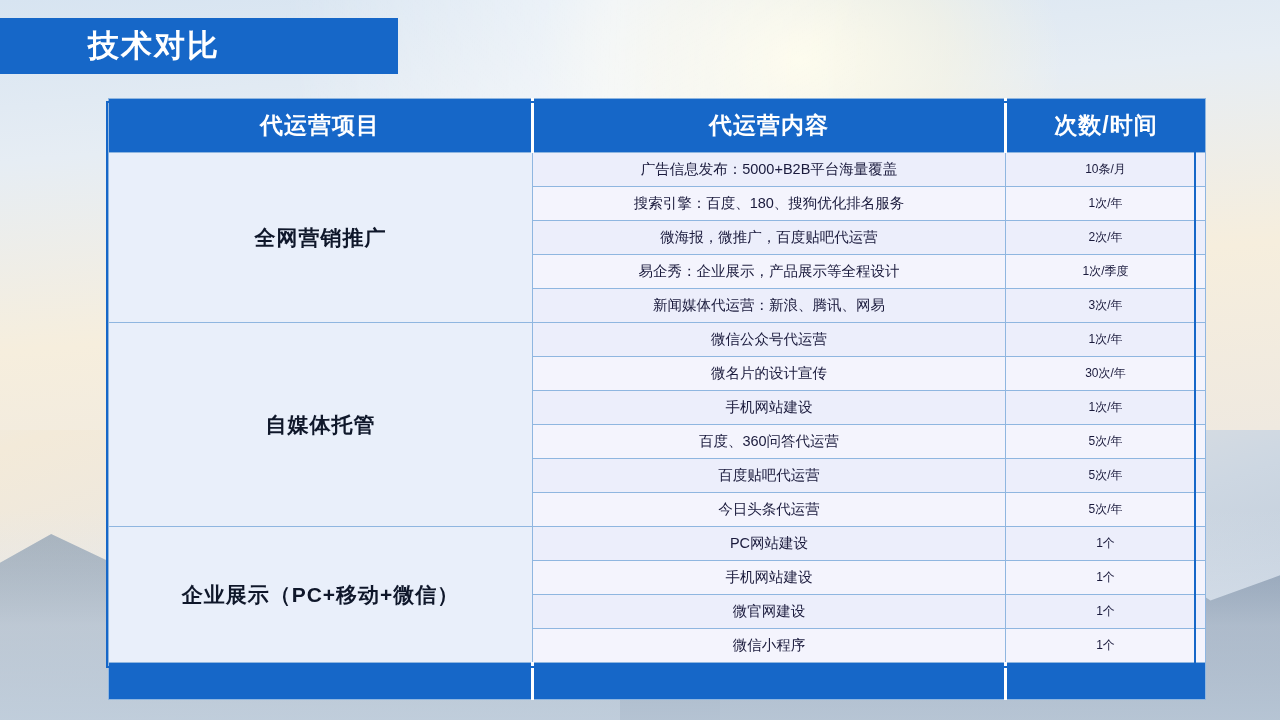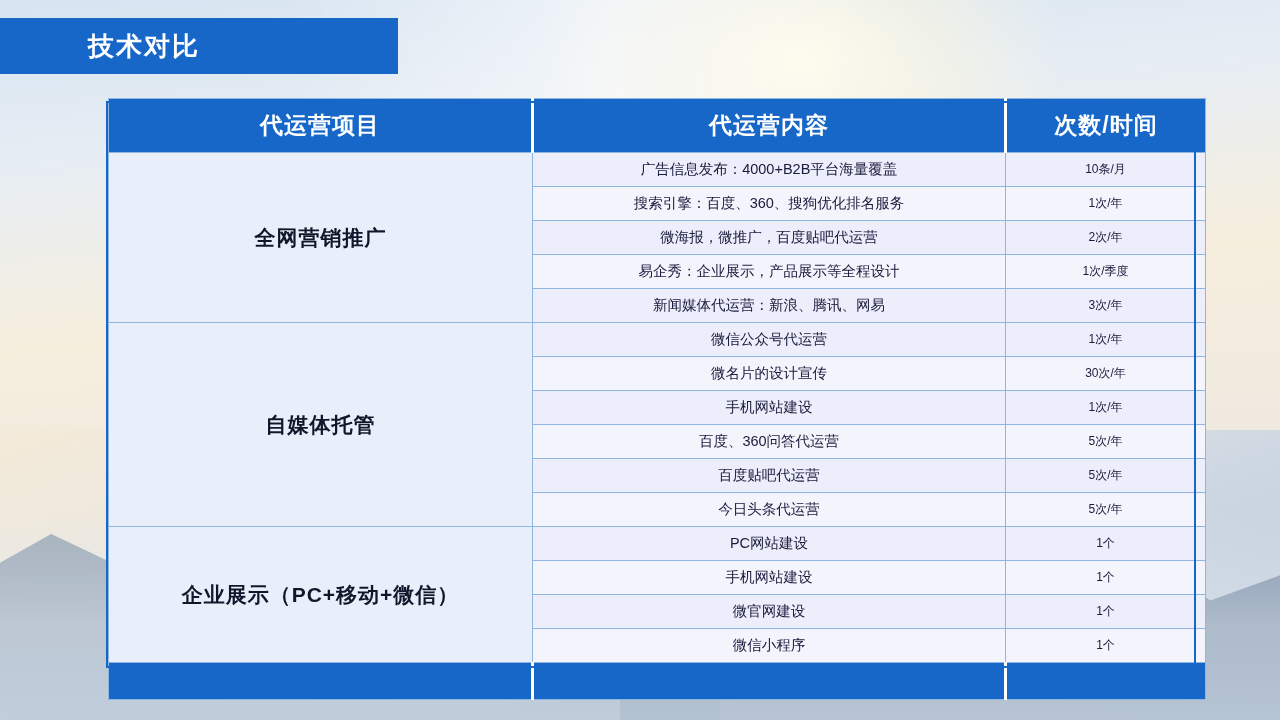--- a/index.html
+++ b/index.html
@@ -65,21 +65,21 @@
   .title-banner {
     position: absolute;
     left: 0; top: 18px;
     width: 398px; height: 56px;
     background: #1667c8;
     display: flex;
     align-items: center;
   }
   .title-banner .title-text {
     color: #ffffff;
-    font-size: 26px;
+    font-size: 31px;
     font-weight: bold;
     letter-spacing: 2px;
     margin-left: 88px;
   }
 
   
   .table-wrap {
     position: absolute;
     left: 108px;
     top: 98px;
@@ -183,25 +183,25 @@
         <tr>
           <th style="width:420px">代运营项目</th>
           <th class="h-sep" style="width:468px">代运营内容</th>
           <th style="width:196px">次数/时间</th>
         </tr>
       </thead>
       <tbody>
 
         <tr>
           <td class="cat" rowspan="5">全网营销推广</td>
-          <td class="content">广告信息发布：4000+B2B平台海量覆盖</td>
+          <td class="content">广告信息发布：5000+B2B平台海量覆盖</td>
           <td class="freq">10条/月</td>
         </tr>
         <tr class="alt">
-          <td class="content">搜索引擎：百度、360、搜狗优化排名服务</td>
+          <td class="content">搜索引擎：百度、180、搜狗优化排名服务</td>
           <td class="freq">1次/年</td>
         </tr>
         <tr>
           <td class="content">微海报，微推广，百度贴吧代运营</td>
           <td class="freq">2次/年</td>
         </tr>
         <tr class="alt">
           <td class="content">易企秀：企业展示，产品展示等全程设计</td>
           <td class="freq">1次/季度</td>
         </tr>

